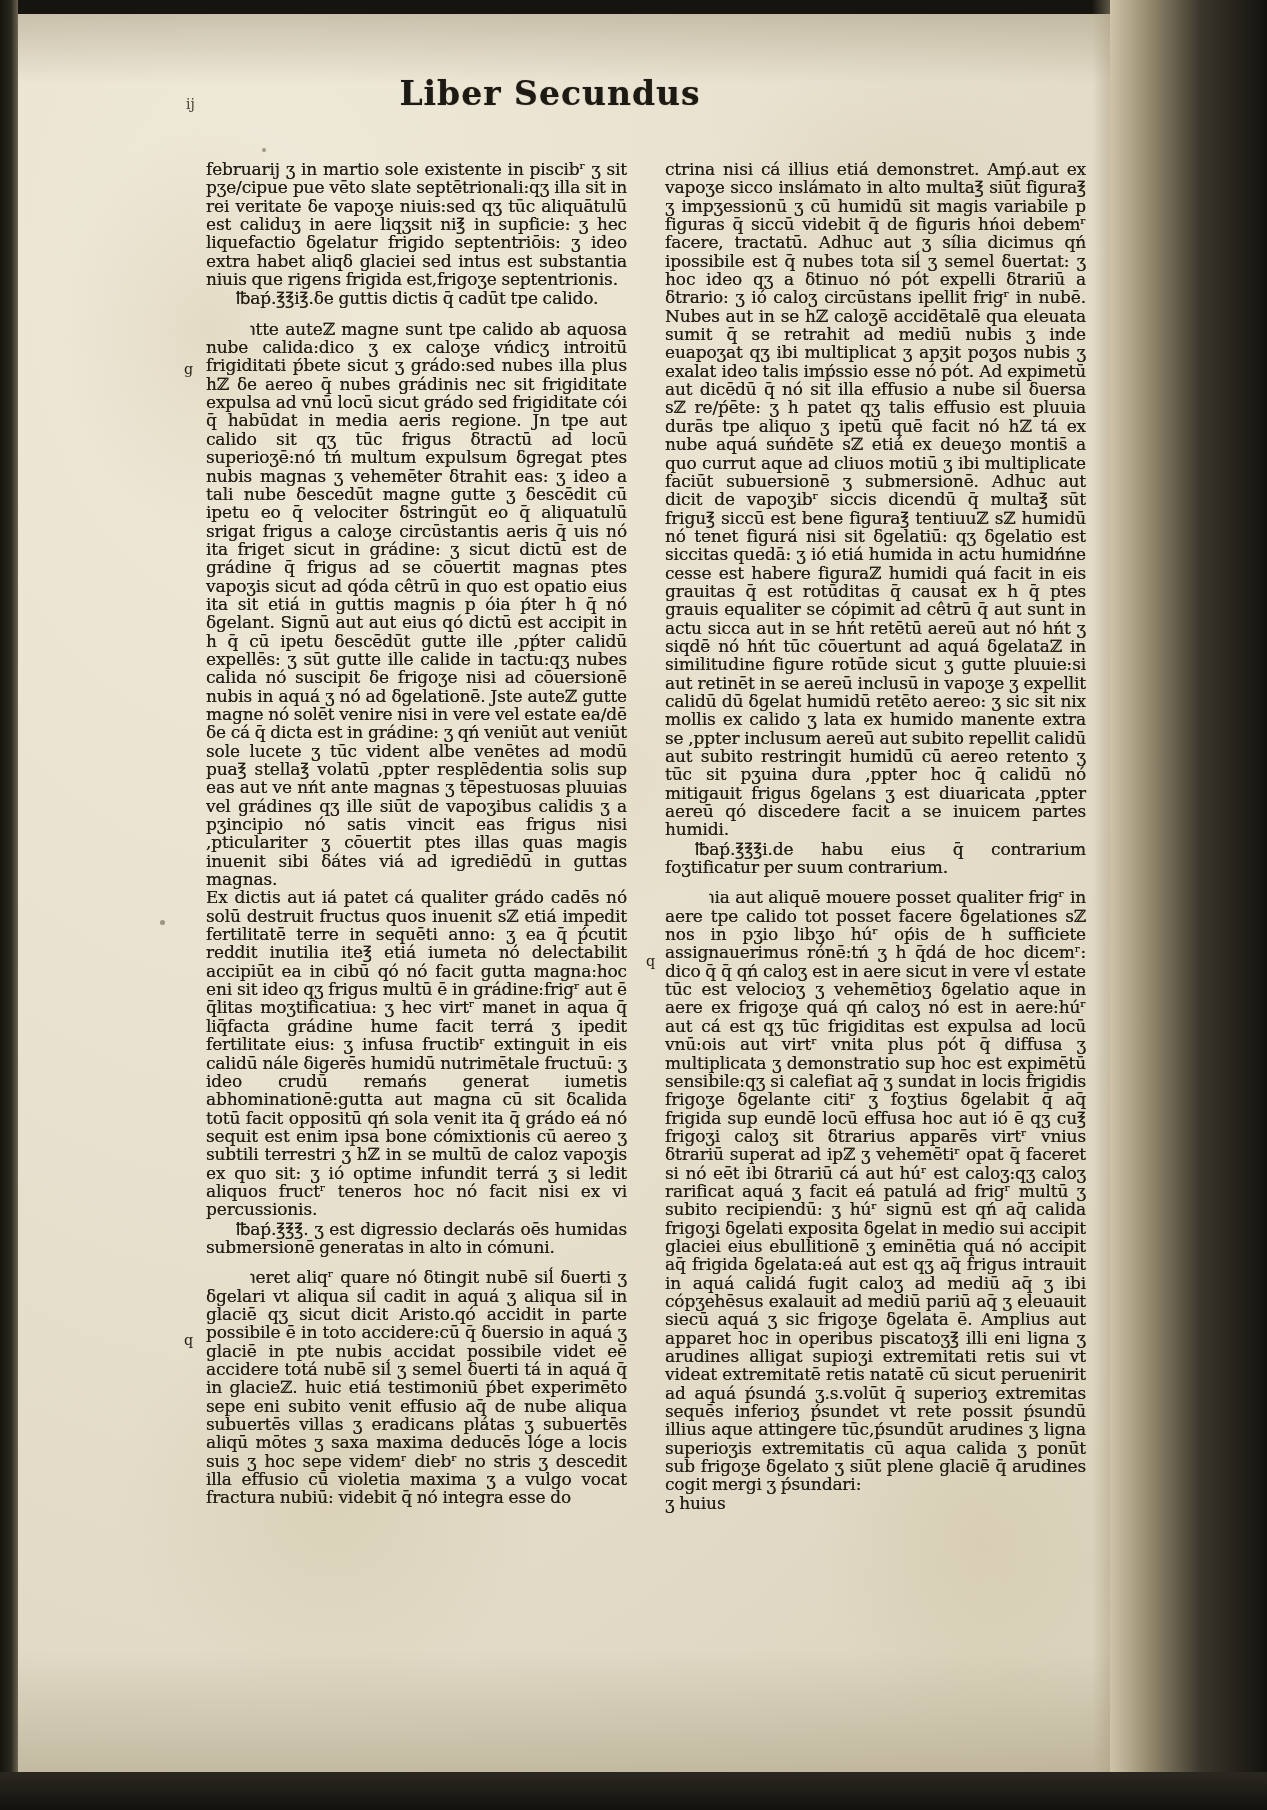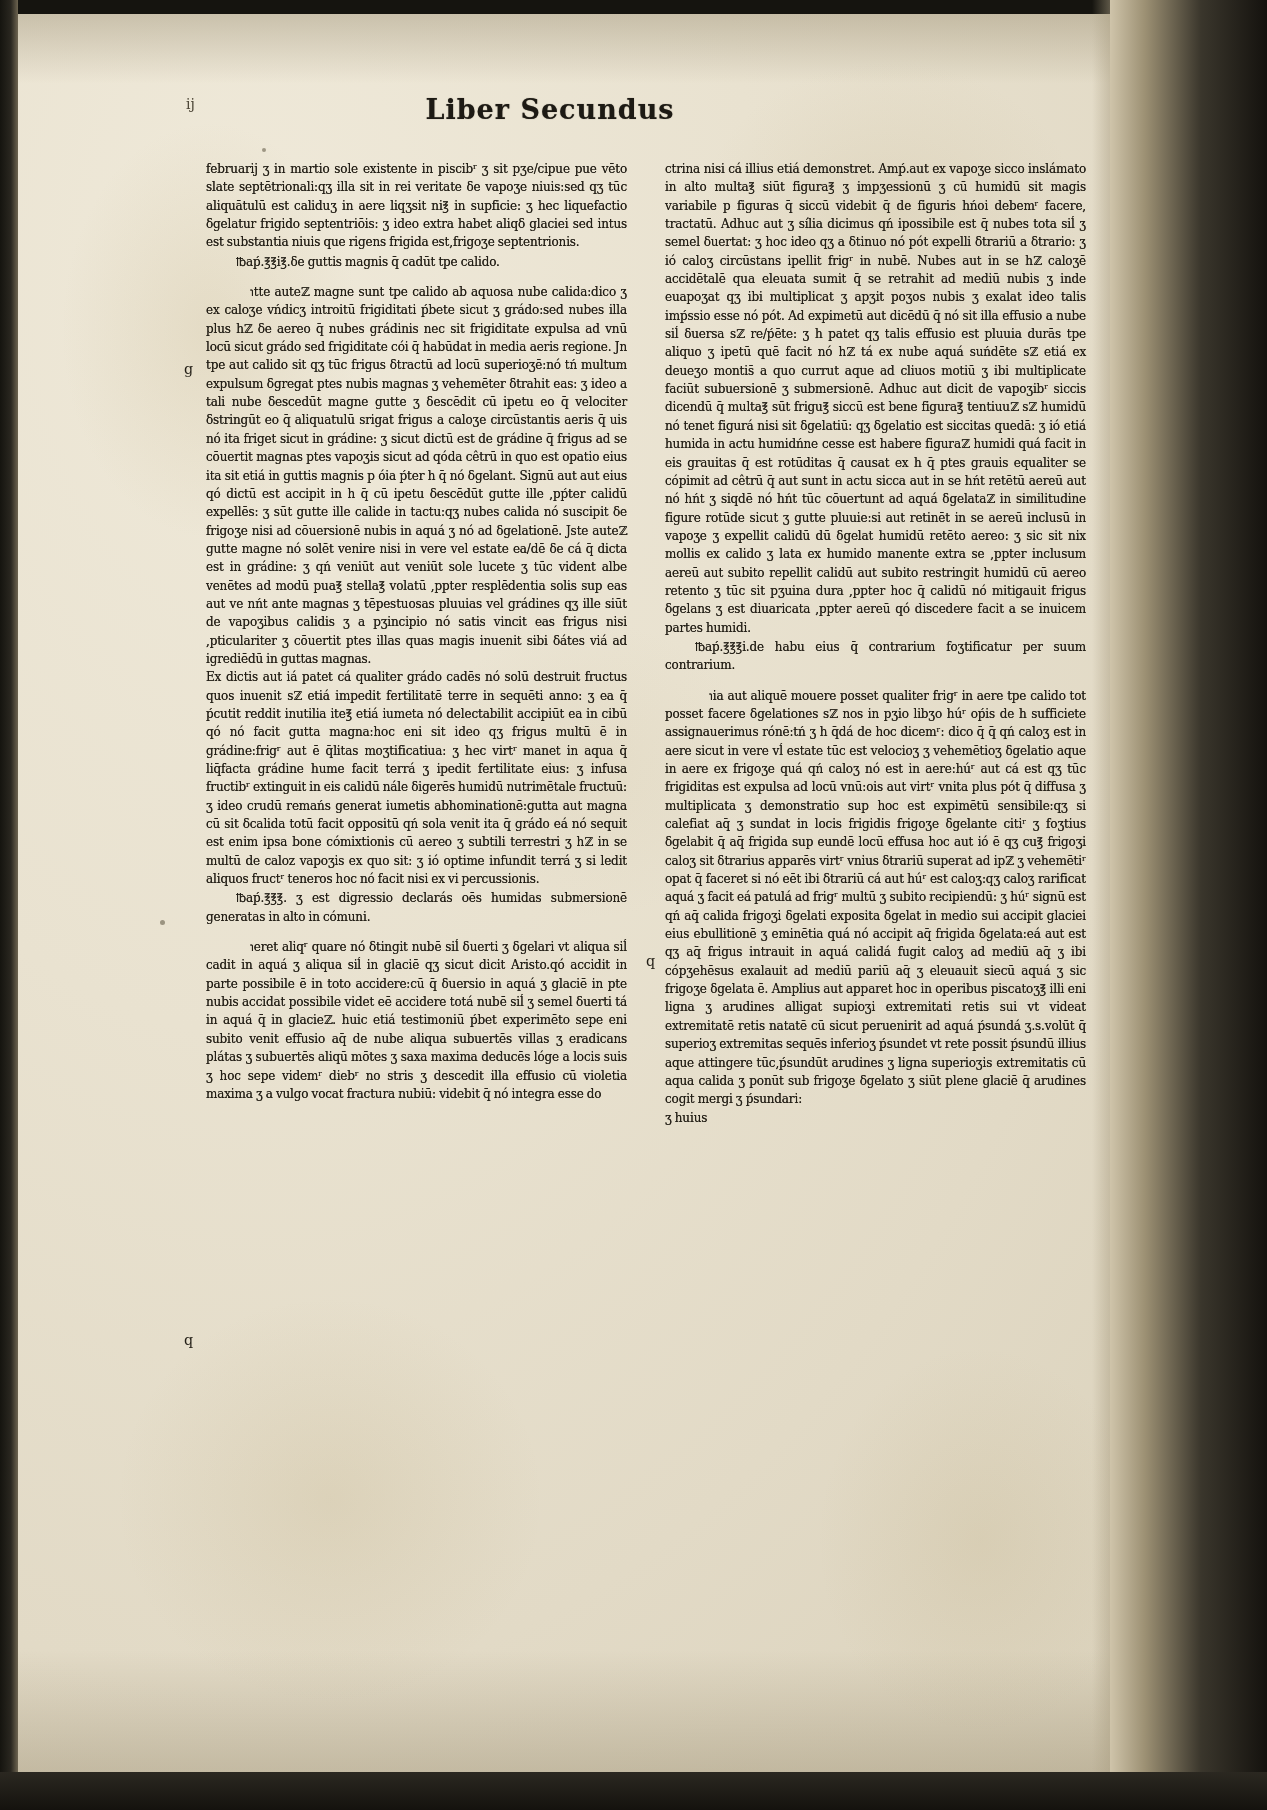--- a/index.html
+++ b/index.html
@@ -59,25 +59,25 @@
     background: linear-gradient(to bottom, rgba(120,106,74,0.30), rgba(120,106,74,0));
   }
   .edge-fade-bottom {
     position: absolute; left: 18px; top: 1650px; width: 1092px; height: 122px;
     background: linear-gradient(to top, rgba(120,106,74,0.28), rgba(120,106,74,0));
   }
 
   
   #header {
     position: absolute;
-    left: 0; top: 94px;
+    left: 0; top: 74px;
     width: 1100px;
     text-align: center;
     font-family: "DejaVu Serif", serif;
-    font-size: 27px;
+    font-size: 33px;
     font-weight: bold;
     letter-spacing: 1px;
     color: #1d1a14;
     text-shadow: 0 0 1px rgba(40,34,22,0.55);
   }
 
   
   #columns {
     position: absolute;
     left: 206px;
@@ -85,21 +85,21 @@
     width: 880px;
     display: flex;
     gap: 38px;
   }
   .col {
     width: 421px;
   }
   .col p {
     margin: 0;
     font-family: "DejaVu Serif", serif;
-    font-size: 12px;
+    font-size: 17px;
     line-height: 18.35px;
     color: #221e16;
     text-align: justify;
     text-shadow: 0 0 0.6px rgba(34,28,18,0.8);
     word-spacing: -0.5px;
     letter-spacing: -0.15px;
     -webkit-font-smoothing: none;
   }
   .col p.indent { text-indent: 44px; margin-top: 12px; }
   .col p.hang { text-indent: 0; }
@@ -142,21 +142,21 @@
   <div class="speck" style="left:160px; top:920px; width:5px; height:5px;"></div>
 
   <div id="header">Liber Secundus</div>
 
   <div style="position:absolute; left:186px; top:96px; font-size:14px; color:#4a4334; font-family:'DejaVu Serif',serif;">ij</div>
 
   <div id="columns">
 
     <div class="col">
       <p class="hang">februarij ʒ in martio sole existente in piscibʳ ʒ sit pʒe/cipue pue vēto slate septētrionali:qʒ illa sit in rei veritate δe vapoʒe niuis:sed qʒ tūc aliquātulū est caliduʒ in aere liqʒsit ni℥ in supficie: ʒ hec liquefactio δgelatur frigido septentriōis: ʒ ideo extra habet aliqδ glaciei sed intus est substantia niuis que rigens frigida est,frigoʒe septentrionis.</p>
-      <p class="chaphead">℔aṕ.℥℥i℥.δe guttis magnis q̄ cadūt tpe calido.</p>
+      <p class="chaphead">℔aṕ.℥℥i℥.δe guttis dictis q̄ cadūt tpe calido.</p>
       <p class="indent">℩tte auteℤ magne sunt tpe calido ab aquosa nube calida:dico ʒ ex caloʒe vńdicʒ introitū frigiditati ṕbete sicut ʒ grádo:sed nubes illa plus hℤ δe aereo q̄ nubes grádinis nec sit frigiditate expulsa ad vnū locū sicut grádo sed frigiditate cói q̄ habūdat in media aeris regione. Jn tpe aut calido sit qʒ tūc frigus δtractū ad locū superioʒē:nó tń multum expulsum δgregat ptes nubis magnas ʒ vehemēter δtrahit eas: ʒ ideo a tali nube δescedūt magne gutte ʒ δescēdit cū ipetu eo q̄ velociter δstringūt eo q̄ aliquatulū srigat frigus a caloʒe circūstantis aeris q̄ uis nó ita friget sicut in grádine: ʒ sicut dictū est de grádine q̄ frigus ad se cōuertit magnas ptes vapoʒis sicut ad qóda cêtrū in quo est opatio eius ita sit etiá in guttis magnis p óia ṕter h q̄ nó δgelant. Signū aut aut eius qó dictū est accipit in h q̄ cū ipetu δescēdūt gutte ille ,pṕter calidū expellēs: ʒ sūt gutte ille calide in tactu:qʒ nubes calida nó suscipit δe frigoʒe nisi ad cōuersionē nubis in aquá ʒ nó ad δgelationē. Jste auteℤ gutte magne nó solēt venire nisi in vere vel estate ea/dē δe cá q̄ dicta est in grádine: ʒ qń veniūt aut veniūt sole lucete ʒ tūc vident albe venētes ad modū pua℥ stella℥ volatū ,ppter resplēdentia solis sup eas aut ve nńt ante magnas ʒ tēpestuosas pluuias vel grádines qʒ ille siūt de vapoʒibus calidis ʒ a pʒincipio nó satis vincit eas frigus nisi ,pticulariter ʒ cōuertit ptes illas quas magis inuenit sibi δátes viá ad igrediēdū in guttas magnas.</p>
       <p class="hang">Ex dictis aut iá patet cá qualiter grádo cadēs nó solū destruit fructus quos inuenit sℤ etiá impedit fertilitatē terre in sequēti anno: ʒ ea q̄ ṕcutit reddit inutilia ite℥ etiá iumeta nó delectabilit accipiūt ea in cibū qó nó facit gutta magna:hoc eni sit ideo qʒ frigus multū ē in grádine:frigʳ aut ē q̄litas moʒtificatiua: ʒ hec virtʳ manet in aqua q̄ liq̄facta grádine hume facit terrá ʒ ipedit fertilitate eius: ʒ infusa fructibʳ extinguit in eis calidū nále δigerēs humidū nutrimētale fructuū: ʒ ideo crudū remańs generat iumetis abhominationē:gutta aut magna cū sit δcalida totū facit oppositū qń sola venit ita q̄ grádo eá nó sequit est enim ipsa bone cómixtionis cū aereo ʒ subtili terrestri ʒ hℤ in se multū de caloz vapoʒis ex quo sit: ʒ ió optime infundit terrá ʒ si ledit aliquos fructʳ teneros hoc nó facit nisi ex vi percussionis.</p>
       <p class="chaphead">℔aṕ.℥℥℥. ʒ est digressio declarás oēs humidas submersionē generatas in alto in cómuni.</p>
       <p class="indent">℩eret aliqʳ quare nó δtingit nubē siĺ δuerti ʒ δgelari vt aliqua siĺ cadit in aquá ʒ aliqua siĺ in glaciē qʒ sicut dicit Aristo.qó accidit in parte possibile ē in toto accidere:cū q̄ δuersio in aquá ʒ glaciē in pte nubis accidat possibile videt eē accidere totá nubē siĺ ʒ semel δuerti tá in aquá q̄ in glacieℤ. huic etiá testimoniū ṕbet experimēto sepe eni subito venit effusio aq̄ de nube aliqua subuertēs villas ʒ eradicans plátas ʒ subuertēs aliqū mōtes ʒ saxa maxima deducēs lóge a locis suis ʒ hoc sepe videmʳ diebʳ no stris ʒ descedit illa effusio cū violetia maxima ʒ a vulgo vocat fractura nubiū: videbit q̄ nó integra esse do</p>
     </div>
 
     <div class="col">
       <p class="hang">ctrina nisi cá illius etiá demonstret. Amṕ.aut ex vapoʒe sicco inslámato in alto multa℥ siūt figura℥ ʒ impʒessionū ʒ cū humidū sit magis variabile p figuras q̄ siccū videbit q̄ de figuris hńoi debemʳ facere, tractatū. Adhuc aut ʒ sília dicimus qń ipossibile est q̄ nubes tota siĺ ʒ semel δuertat: ʒ hoc ideo qʒ a δtinuo nó pót expelli δtrariū a δtrario: ʒ ió caloʒ circūstans ipellit frigʳ in nubē. Nubes aut in se hℤ caloʒē accidētalē qua eleuata sumit q̄ se retrahit ad mediū nubis ʒ inde euapoʒat qʒ ibi multiplicat ʒ apʒit poʒos nubis ʒ exalat ideo talis imṕssio esse nó pót. Ad expimetū aut dicēdū q̄ nó sit illa effusio a nube siĺ δuersa sℤ re/ṕēte: ʒ h patet qʒ talis effusio est pluuia durās tpe aliquo ʒ ipetū quē facit nó hℤ tá ex nube aquá suńdēte sℤ etiá ex deueʒo montis̄ a quo currut aque ad cliuos motiū ʒ ibi multiplicate faciūt subuersionē ʒ submersionē. Adhuc aut dicit de vapoʒibʳ siccis dicendū q̄ multa℥ sūt frigu℥ siccū est bene figura℥ tentiuuℤ sℤ humidū nó tenet figurá nisi sit δgelatiū: qʒ δgelatio est siccitas quedā: ʒ ió etiá humida in actu humidńne cesse est habere figuraℤ humidi quá facit in eis grauitas q̄ est rotūditas q̄ causat ex h q̄ ptes grauis equaliter se cópimit ad cêtrū q̄ aut sunt in actu sicca aut in se hńt retētū aereū aut nó hńt ʒ siqdē nó hńt tūc cōuertunt ad aquá δgelataℤ in similitudine figure rotūde sicut ʒ gutte pluuie:si aut retinēt in se aereū inclusū in vapoʒe ʒ expellit calidū dū δgelat humidū retēto aereo: ʒ sic sit nix mollis ex calido ʒ lata ex humido manente extra se ,ppter inclusum aereū aut subito repellit calidū aut subito restringit humidū cū aereo retento ʒ tūc sit pʒuina dura ,ppter hoc q̄ calidū nó mitigauit frigus δgelans ʒ est diuaricata ,ppter aereū qó discedere facit a se inuicem partes humidi.</p>
       <p class="chaphead">℔aṕ.℥℥℥i.de habu eius q̄ contrarium foʒtificatur per suum contrarium.</p>
       <p class="indent">℩ia aut aliquē mouere posset qualiter frigʳ in aere tpe calido tot posset facere δgelationes sℤ nos in pʒio libʒo húʳ oṕis de h sufficiete assignauerimus rónē:tń ʒ h q̄dá de hoc dicemʳ: dico q̄ q̄ qń caloʒ est in aere sicut in vere vĺ estate tūc est velocioʒ ʒ vehemētioʒ δgelatio aque in aere ex frigoʒe quá qń caloʒ nó est in aere:húʳ aut cá est qʒ tūc frigiditas est expulsa ad locū vnū:ois aut virtʳ vnita plus pót q̄ diffusa ʒ multiplicata ʒ demonstratio sup hoc est expimētū sensibile:qʒ si calefiat aq̄ ʒ sundat in locis frigidis frigoʒe δgelante citiʳ ʒ foʒtius δgelabit q̄ aq̄ frigida sup eundē locū effusa hoc aut ió ē qʒ cu℥ frigoʒi caloʒ sit δtrarius apparēs virtʳ vnius δtrariū superat ad ipℤ ʒ vehemētiʳ opat q̄ faceret si nó eēt ibi δtrariū cá aut húʳ est caloʒ:qʒ caloʒ rarificat aquá ʒ facit eá patulá ad frigʳ multū ʒ subito recipiendū: ʒ húʳ signū est qń aq̄ calida frigoʒi δgelati exposita δgelat in medio sui accipit glaciei eius ebullitionē ʒ eminētia quá nó accipit aq̄ frigida δgelata:eá aut est qʒ aq̄ frigus intrauit in aquá calidá fugit caloʒ ad mediū aq̄ ʒ ibi cópʒehēsus exalauit ad mediū pariū aq̄ ʒ eleuauit siecū aquá ʒ sic frigoʒe δgelata ē. Amplius aut apparet hoc in operibus piscatoʒ℥ illi eni ligna ʒ arudines alligat supioʒi extremitati retis sui vt videat extremitatē retis natatē cū sicut peruenirit ad aquá ṕsundá ʒ.s.volūt q̄ superioʒ extremitas sequēs inferioʒ ṕsundet vt rete possit ṕsundū illius aque attingere tūc,ṕsundūt arudines ʒ ligna superioʒis extremitatis cū aqua calida ʒ ponūt sub frigoʒe δgelato ʒ siūt plene glaciē q̄ arudines cogit mergi ʒ ṕsundari:</p>

